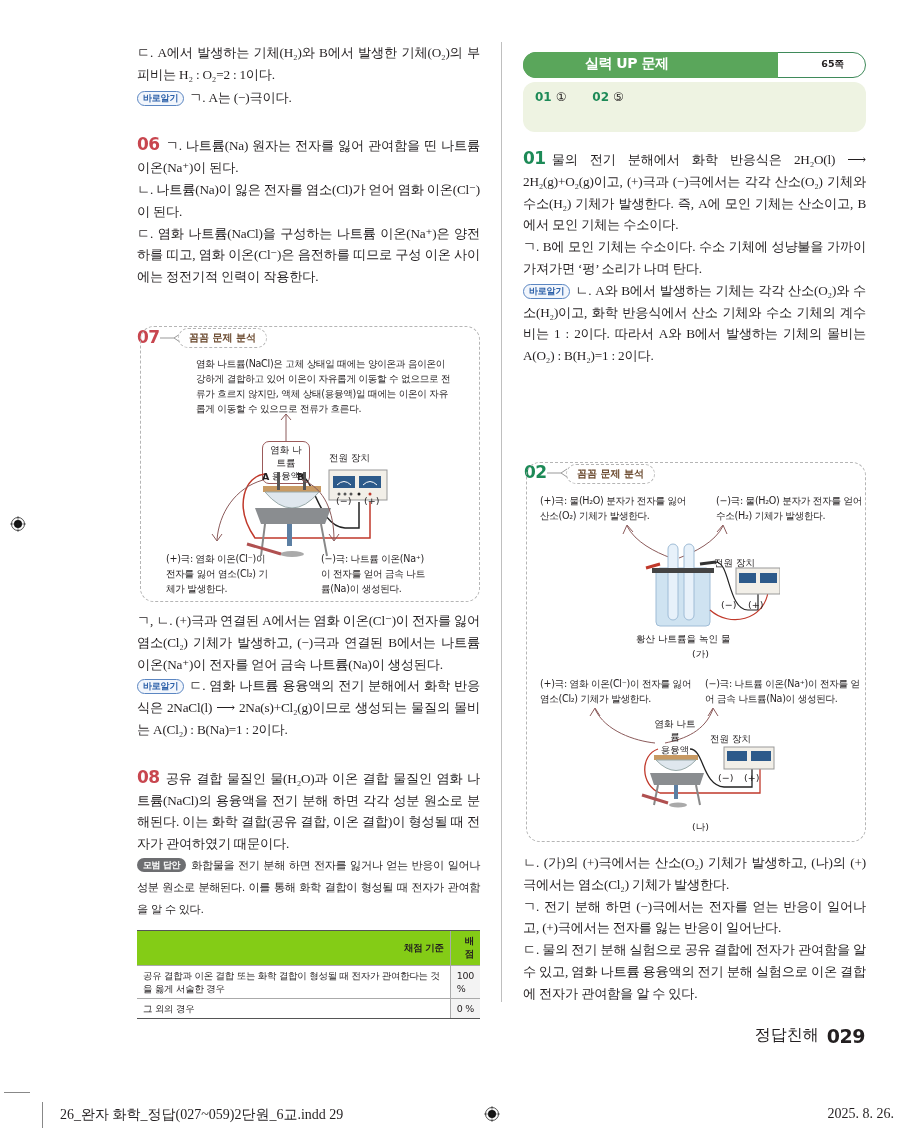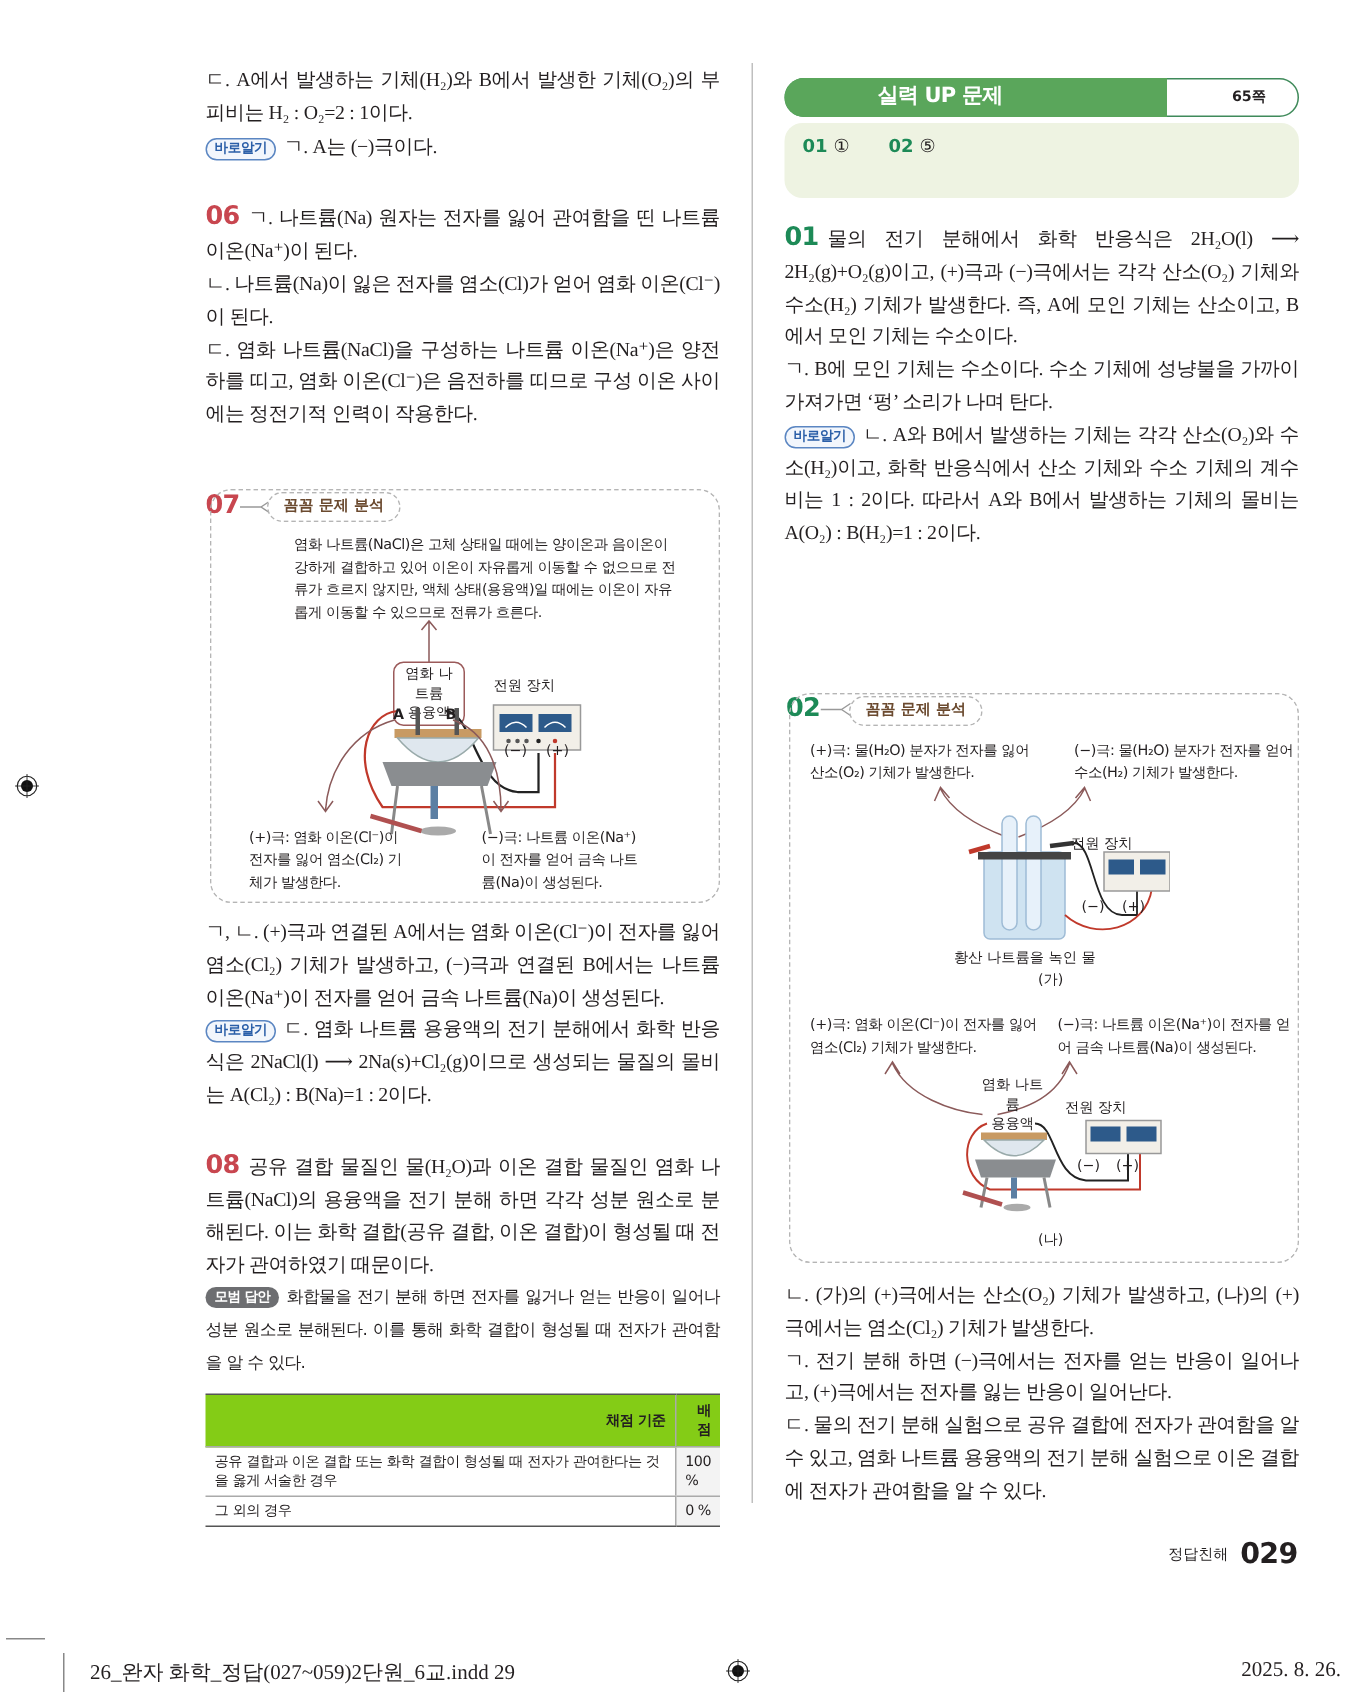--- a/index.html
+++ b/index.html
@@ -55,21 +55,21 @@
     table.score td { padding: 3px 6px; border-bottom: 1px solid #aaa; line-height: 13px; }
     table.score td.pts, table.score th.pts { border-left: 1px solid #aaa; width: 26px; }
     table.score td.pts { background: #f3f3f3; }
     table.score tr:last-child td { border-bottom: 1.5px solid #555; }
 
     
     .lbl-box { position: absolute; font-family: "DejaVu Sans", sans-serif; font-size: 9.5px; text-align: center; border: 1px solid #9b5a5a; border-radius: 7px; background: #fff; line-height: 13px; padding: 1px 4px; }
     .lbl { position: absolute; font-family: "DejaVu Sans", sans-serif; font-size: 9.5px; line-height: 13px; color: #231f20; }
 
     .footer-page { position: absolute; right: 35px; top: 1025px; }
-    .footer-page .label { font-family: "DejaVu Sans", sans-serif; font-size: 10px; color: #231f20; margin-right: 8px; vertical-align: 3px; }
+    .footer-page .label { font-family: "DejaVu Sans", sans-serif; font-size: 16px; color: #231f20; margin-right: 8px; vertical-align: 3px; }
     .footer-page .num { font-family: "DejaVu Sans", sans-serif; font-weight: bold; font-size: 19px; color: #231f20; letter-spacing: -0.5px; }
 
     .slug { position: absolute; top: 1106px; font-family: Liberation Serif, serif; font-size: 14px; color: #231f20; }
     .reg-mark { position: absolute; width: 16px; height: 16px; }
   </style>
 </head>
 <body>
 
 <div class="col col-left">
 

